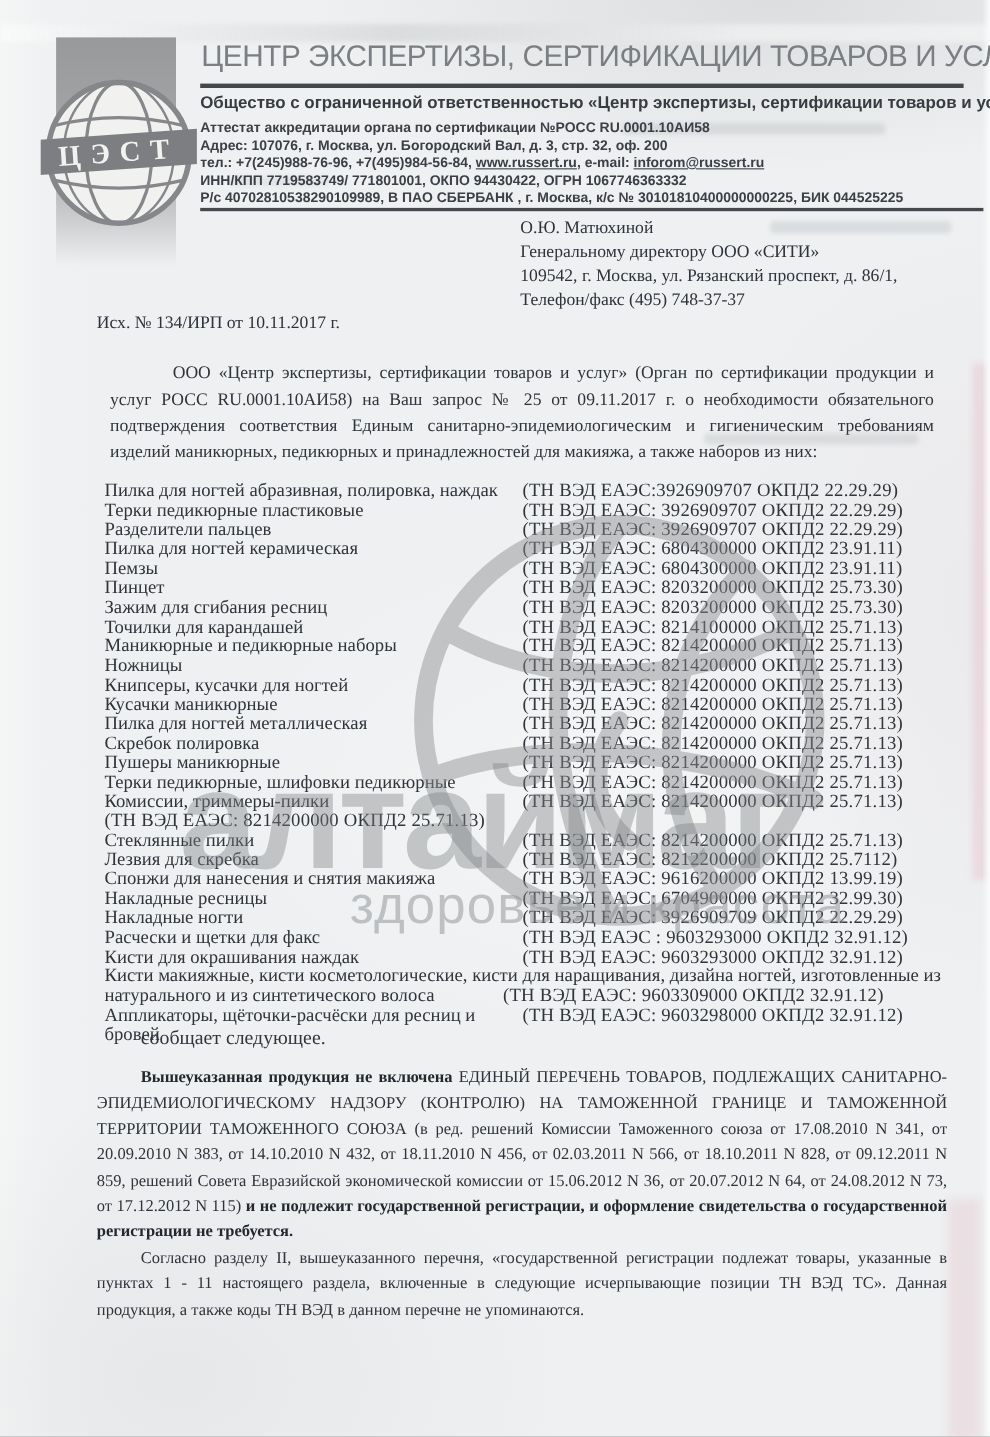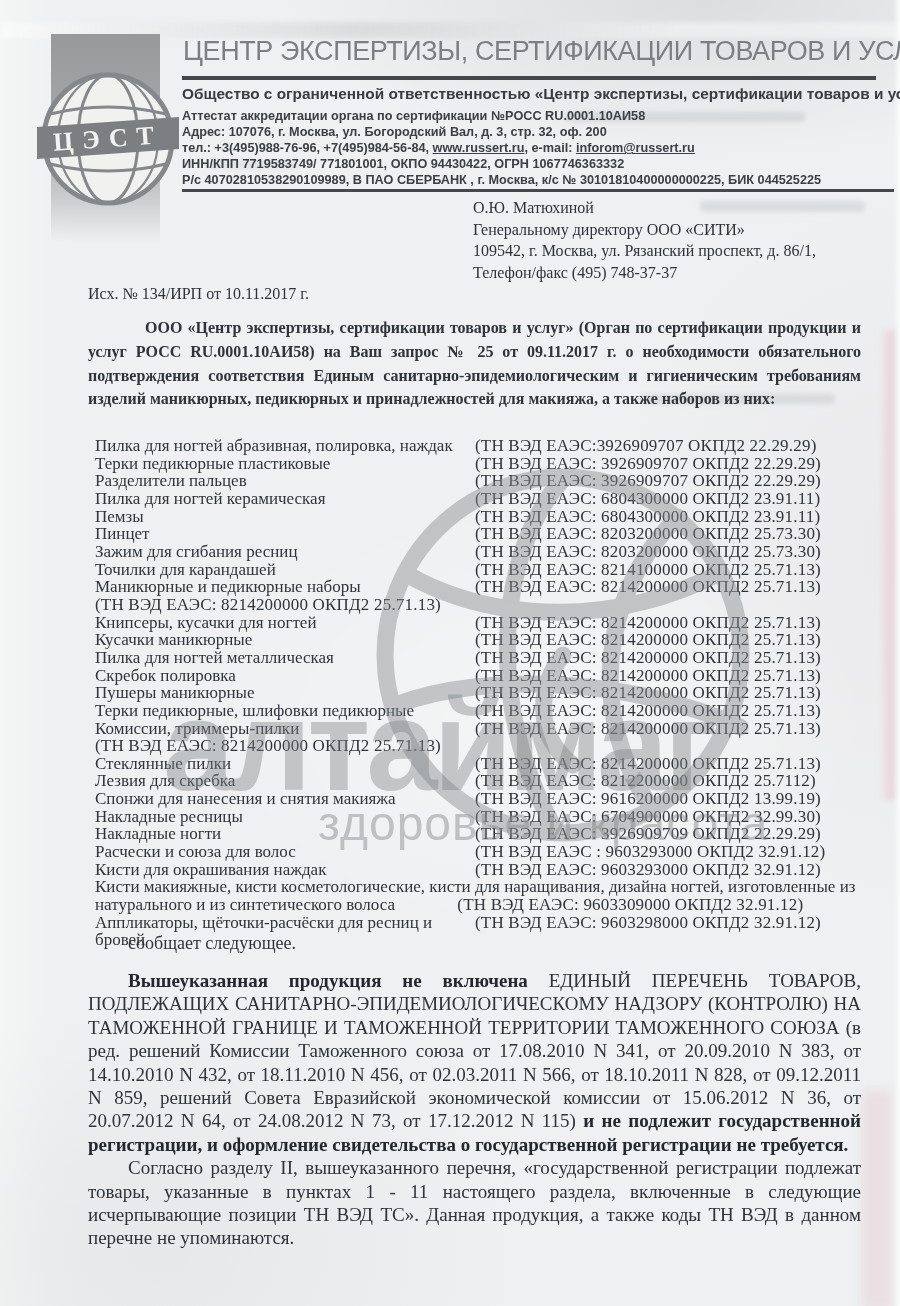--- a/index.html
+++ b/index.html
@@ -31,32 +31,32 @@
   .lh-details .u{text-decoration:underline;}
   .rule-bottom{left:182px;top:189px;width:712px;height:3px;background:#45484d;}
 
   
   .addressee{left:473px;top:197px;width:400px;font-size:16px;line-height:21.6px;color:#2e323a;}
   .ref-line{left:88px;top:285px;font-size:16px;color:#2e323a;}
 
   
   .intro{left:88px;top:316px;width:773px;font-size:16px;line-height:23.8px;
     text-align:justify;color:#2f333a;}
-  .intro p{margin:0;text-indent:57px;font-weight:bold;}
+  .intro p{margin:12px;text-indent:57px;}
 
   .product-list{left:95px;top:437px;width:783px;font-size:17px;line-height:17.65px;color:#30343b;}
   .prow{display:flex;align-items:baseline;}
   .pname{flex:0 0 380px;}
   .pcode{flex:1 1 auto;white-space:nowrap;letter-spacing:0.2px;}
   .row-wide{display:block;}
   .row-wide .pname{display:inline;}
   .row-wide .pcode{display:inline;margin-left:58px;}
   .closing-line{left:128px;top:933px;font-size:18px;color:#30343b;}
 
-  .body-text{left:88px;top:969px;width:773px;font-size:19px;line-height:23.4px;
+  .body-text{left:88px;top:969px;width:773px;font-size:15px;line-height:23.4px;
     text-align:justify;color:#2f333a;}
   .body-text p{margin:0;text-indent:40px;}
   .body-text .b{font-weight:700;color:#23272e;}
 
   
   .wm{pointer-events:none;}
   .wm-circle{left:348px;top:455px;width:430px;height:410px;opacity:0.45;}
   .wm-brand{left:163px;top:682px;font-family:"Liberation Sans",sans-serif;font-weight:700;
     font-size:128px;line-height:1;letter-spacing:-4px;color:#7e8184;opacity:0.40;white-space:nowrap;}
   .wm-tagline{left:318px;top:800px;font-family:"Liberation Sans",sans-serif;font-weight:400;
@@ -105,21 +105,21 @@
     </svg>
   </div>
 
   <div class="abs lh-title" data-name="letterhead-org-title">ЦЕНТР ЭКСПЕРТИЗЫ, СЕРТИФИКАЦИИ ТОВАРОВ И УСЛУГ</div>
   <div class="abs rule-top" data-name="letterhead-rule-top"></div>
   <div class="abs lh-company" data-name="letterhead-company-line">Общество с ограниченной ответственностью «Центр экспертизы, сертификации товаров и услуг»</div>
 
   <div class="abs lh-details" data-name="letterhead-details">
     <div data-name="accreditation-line">Аттестат аккредитации органа по сертификации №РОСС RU.0001.10АИ58</div>
     <div data-name="address-line">Адрес: 107076, г. Москва, ул. Богородский Вал, д. 3, стр. 32, оф. 200</div>
-    <div data-name="contacts-line"><span data-name="phone-numbers">тел.: +3(495)988-76-96, +7(495)984-56-84, </span><span class="u" data-name="website-link">www.russert.ru</span><span data-name="email-label">, e-mail: </span><span class="u" data-name="email-link">inforom@russert.ru</span></div>
+    <div data-name="contacts-line"><span data-name="phone-numbers">тел.: +7(245)988-76-96, +7(495)984-56-84, </span><span class="u" data-name="website-link">www.russert.ru</span><span data-name="email-label">, e-mail: </span><span class="u" data-name="email-link">inforom@russert.ru</span></div>
     <div data-name="inn-line">ИНН/КПП 7719583749/ 771801001, ОКПО 94430422, ОГРН 1067746363332</div>
     <div data-name="bank-line">Р/с 40702810538290109989, В ПАО СБЕРБАНК , г. Москва, к/с № 30101810400000000225, БИК 044525225</div>
   </div>
   <div class="abs rule-bottom" data-name="letterhead-rule-bottom"></div>
 
   <div class="abs addressee" data-name="addressee-block">
     <div data-name="addressee-name">О.Ю. Матюхиной</div>
     <div data-name="addressee-position">Генеральному директору ООО «СИТИ»</div>
     <div data-name="addressee-address">109542, г. Москва, ул. Рязанский проспект, д. 86/1,</div>
     <div data-name="addressee-phone">Телефон/факс (495) 748-37-37</div>
@@ -172,20 +172,21 @@
         <span class="pname" data-name="product-name">Точилки для карандашей</span>
         <span class="pcode" data-name="product-code">(ТН ВЭД ЕАЭС: 8214100000 ОКПД2 25.71.13)</span>
       </div>
 
       <div class="prow" data-name="product-row">
         <span class="pname" data-name="product-name">Маникюрные и педикюрные наборы</span>
         <span class="pcode" data-name="product-code">(ТН ВЭД ЕАЭС: 8214200000 ОКПД2 25.71.13)</span>
       </div>
 
       <div class="prow" data-name="product-row">
+        <span class="pname" data-name="product-name">Ножницы</span>
         <span class="pcode" data-name="product-code">(ТН ВЭД ЕАЭС: 8214200000 ОКПД2 25.71.13)</span>
       </div>
 
       <div class="prow" data-name="product-row">
         <span class="pname" data-name="product-name">Книпсеры, кусачки для ногтей</span>
         <span class="pcode" data-name="product-code">(ТН ВЭД ЕАЭС: 8214200000 ОКПД2 25.71.13)</span>
       </div>
 
       <div class="prow" data-name="product-row">
         <span class="pname" data-name="product-name">Кусачки маникюрные</span>
@@ -240,21 +241,21 @@
         <span class="pname" data-name="product-name">Накладные ресницы</span>
         <span class="pcode" data-name="product-code">(ТН ВЭД ЕАЭС: 6704900000 ОКПД2 32.99.30)</span>
       </div>
 
       <div class="prow" data-name="product-row">
         <span class="pname" data-name="product-name">Накладные ногти</span>
         <span class="pcode" data-name="product-code">(ТН ВЭД ЕАЭС: 3926909709 ОКПД2 22.29.29)</span>
       </div>
 
       <div class="prow" data-name="product-row">
-        <span class="pname" data-name="product-name">Расчески и союза для волос</span>
+        <span class="pname" data-name="product-name">Расчески и щетки для факс</span>
         <span class="pcode" data-name="product-code">(ТН ВЭД ЕАЭС : 9603293000 ОКПД2 32.91.12)</span>
       </div>
 
       <div class="prow" data-name="product-row">
         <span class="pname" data-name="product-name">Кисти для окрашивания наждак</span>
         <span class="pcode" data-name="product-code">(ТН ВЭД ЕАЭС: 9603293000 ОКПД2 32.91.12)</span>
       </div>
 
       <div class="prow row-wide" data-name="product-row">
         <span class="pname" data-name="product-name">Кисти макияжные, кисти косметологические, кисти для наращивания, дизайна ногтей, изготовленные из натурального и из синтетического волоса</span>

